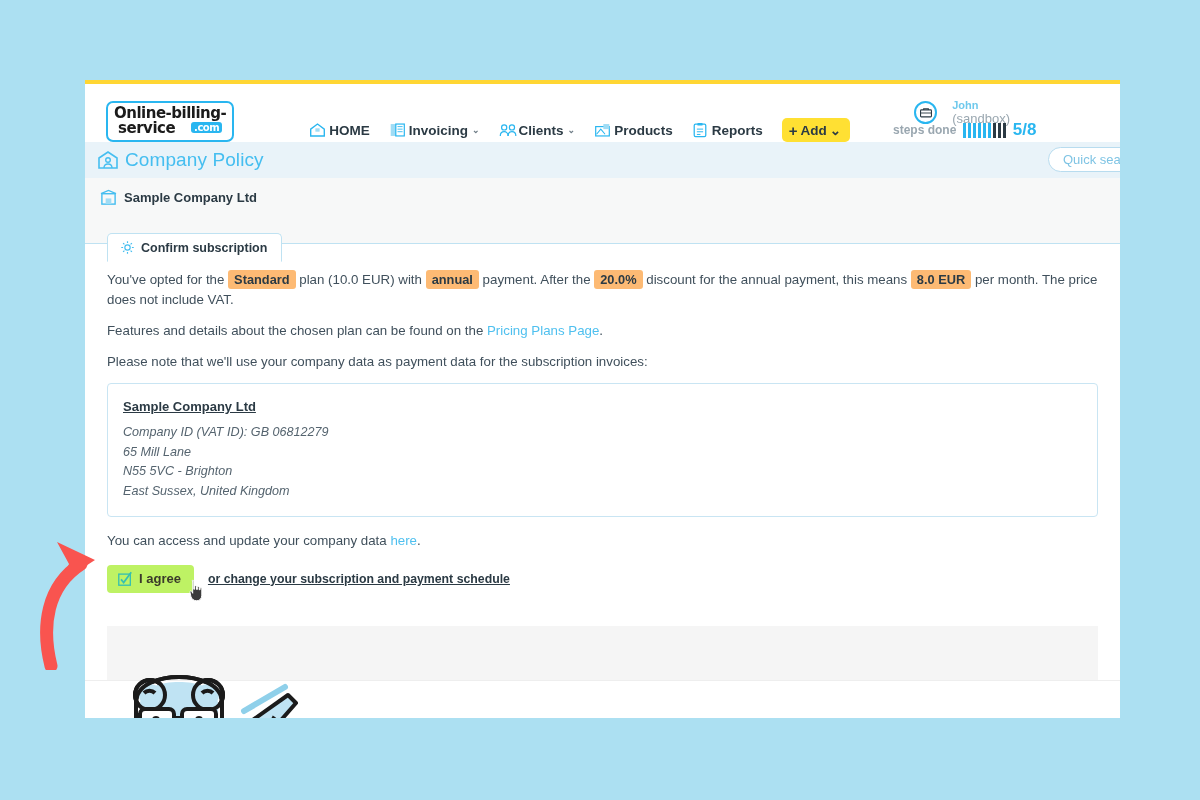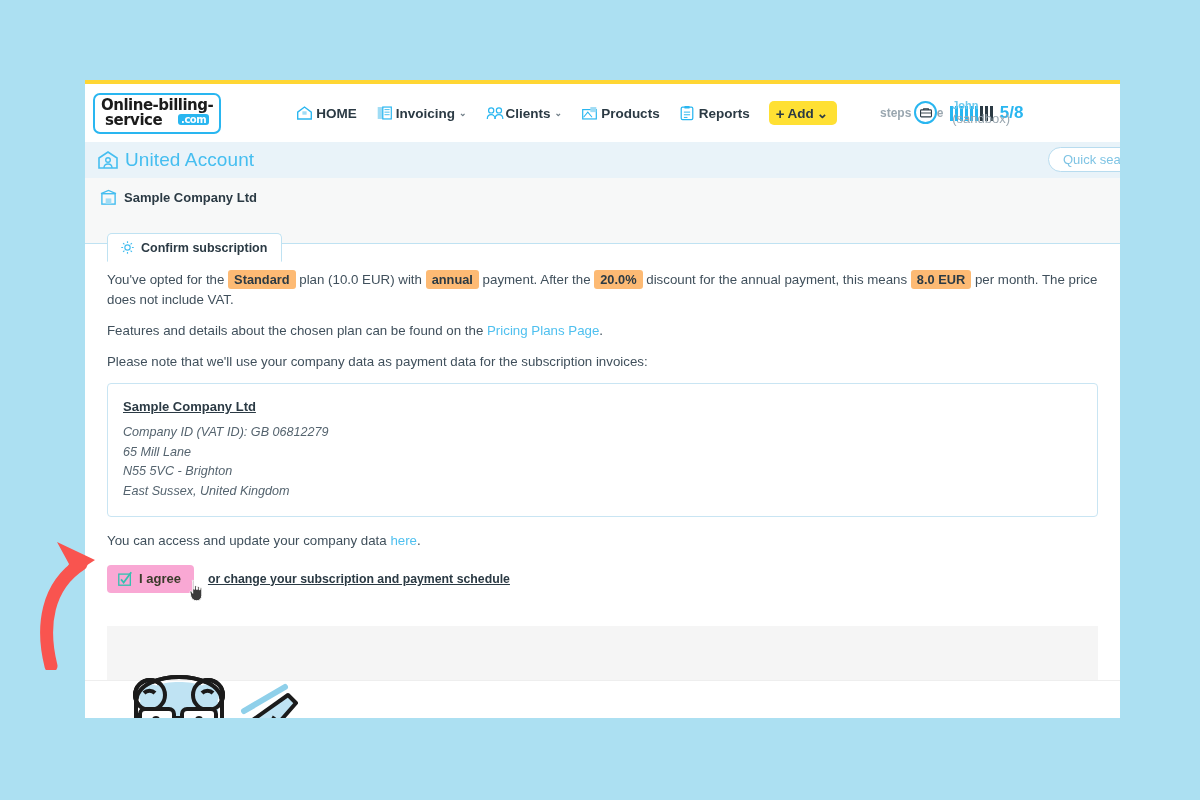--- a/index.html
+++ b/index.html
@@ -16,22 +16,22 @@
     position: absolute; left: 85px; top: 80px;
     width: 1035px; height: 638px;
     background: #ffffff;
     overflow: hidden;
     border-top: 4px solid #ffd633;
   }
 
   
   .topnav {
     height: 58px; background: #fff;
-    display: flex; align-items: center;
-    padding: 0 0 0 8px;
+    display: flex; align-items: flex-end;
+    padding: 0 0 0 21px;
     position: relative;
   }
   .logo {
     border: 2px solid #29b6f0; border-radius: 7px;
     padding: 3px 6px 4px 6px;
     line-height: 1.0;
     text-align: center;
     background: #fff;
   }
   .logo .l1 {
@@ -153,21 +153,21 @@
     text-decoration: underline; margin-bottom: 9px;
     display: inline-block;
   }
   .databox .dline {
     font-size: 12.6px; font-style: italic; color: #55646f;
     line-height: 1.55;
   }
 
   .agreerow { display: flex; align-items: center; gap: 14px; margin-top: 14px; }
   .agreebtn {
-    background: #f9a8d4; border-radius: 4px;
+    background: #bef264; border-radius: 4px;
     padding: 6px 13px 6px 10px;
     display: flex; align-items: center; gap: 6px;
     font-size: 13px; font-weight: bold; color: #3a3a2a;
     cursor: pointer; position: relative;
   }
   .changelink {
     font-size: 12.3px; color: #2b3a44; font-weight: bold;
     text-decoration: underline; cursor: pointer;
   }
   .cursor-hand { position: absolute; right: -13px; bottom: -13px; }
@@ -297,21 +297,21 @@
     </div>
 
     <div class="titleband">
       <span class="ico" style="width:22px;height:20px;">
         <svg viewBox="0 0 22 20" width="22" height="20">
             <path d="M2 8 L11 2 L20 8 L20 18 L2 18 Z" fill="none" stroke="#45bef0" stroke-width="1.6"></path>
             <circle cx="11" cy="10" r="2.3" fill="none" stroke="#45bef0" stroke-width="1.4"></circle>
             <path d="M7 18c0-2.6 1.8-4 4-4s4 1.4 4 4" fill="none" stroke="#45bef0" stroke-width="1.4"></path>
           </svg>
       </span>
-      <span class="t">United Account</span>
+      <span class="t">Company Policy</span>
       <div class="quicksearch">
         <span>Quick search</span>
       </div>
     </div>
 
     <div class="companyrow">
       <span class="ico">
         <svg viewBox="0 0 18 18" width="17" height="17">
             <rect x="2" y="5" width="14" height="11" fill="none" stroke="#45bef0" stroke-width="1.5"></rect>
             <path d="M1 5 L9 1.5 L17 5" fill="none" stroke="#45bef0" stroke-width="1.5"></path>

